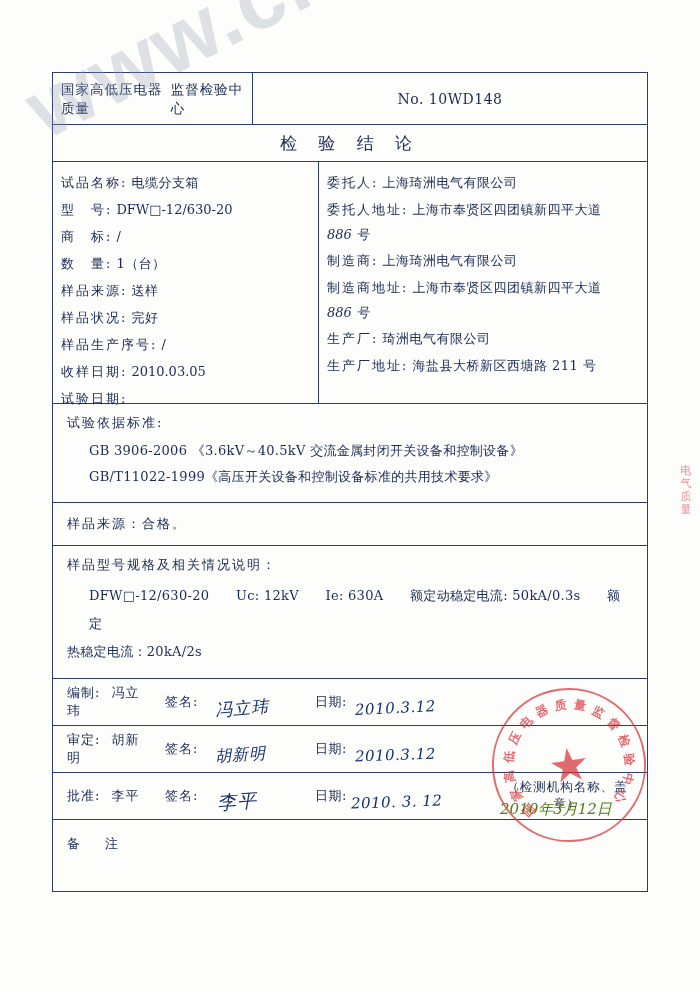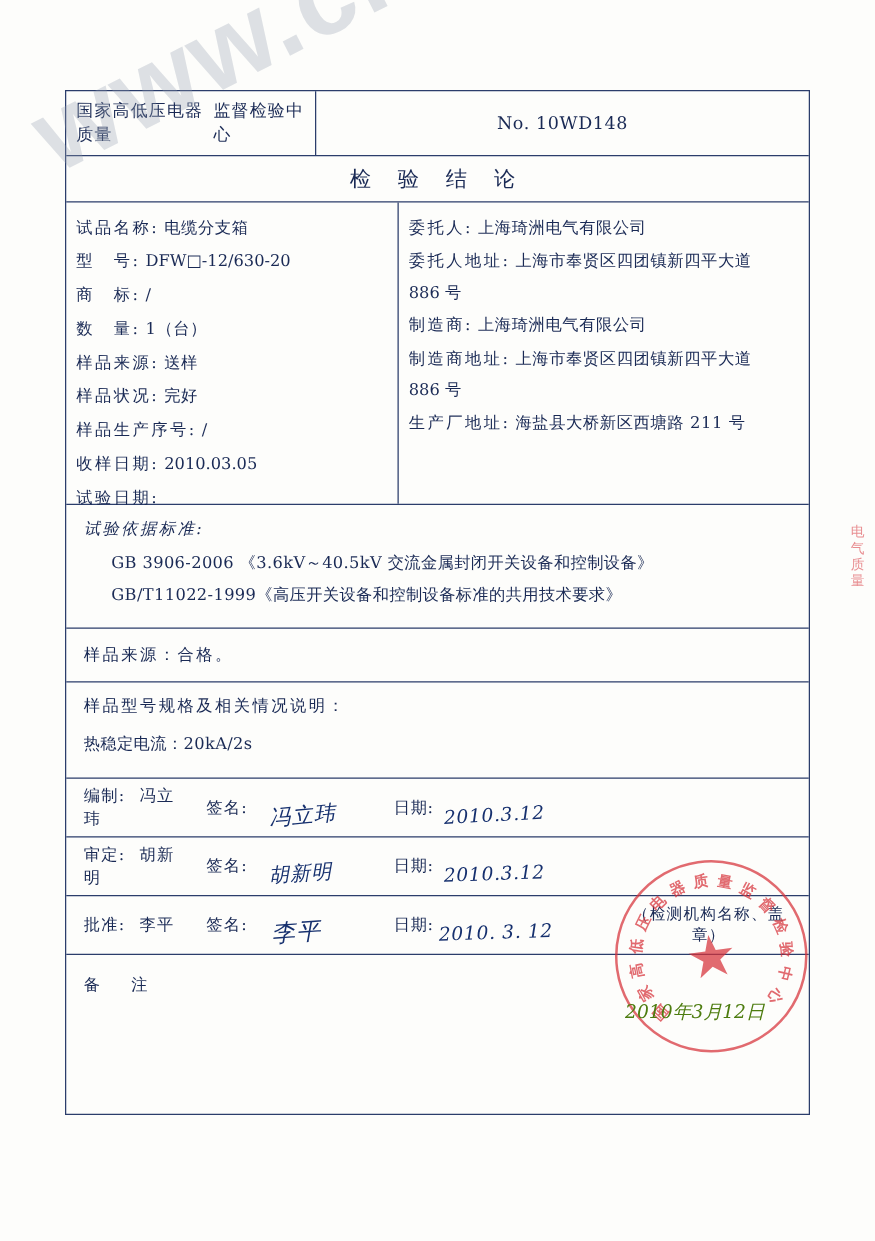--- a/index.html
+++ b/index.html
@@ -68,25 +68,25 @@
     font-size:17px;letter-spacing:8px;}
 
   
   .info{display:flex;height:242px;}
   .info .left{width:266px;box-sizing:border-box;padding:7px 0 0 0;}
   .info .right{flex:1;box-sizing:border-box;padding:7px 0 0 0;}
   .line{display:flex;font-size:13px;line-height:27px;padding:0 8px;white-space:nowrap;}
   .lbl{letter-spacing:2px;}
   .val{margin-left:4px;letter-spacing:.5px;}
   .val.plain{letter-spacing:0;}
-  .center-cont{font-size:13px;line-height:24px;}
+  .center-cont{font-size:13px;line-height:24px;font-style:italic;}
 
   
   .stds{padding:10px 14px 12px 14px;font-size:13px;}
-  .stds .t{letter-spacing:2px;margin-bottom:6px;font-style:italic;}
+  .stds .t{letter-spacing:2px;margin-bottom:6px;}
   .stds .s{margin-left:22px;line-height:26px;letter-spacing:.3px;}
 
   .concl{padding:12px 14px;font-size:13px;letter-spacing:2px;}
 
   .spec{padding:10px 14px 12px 14px;font-size:13px;}
   .spec .t{letter-spacing:2px;margin-bottom:8px;}
   .spec .s{margin-left:22px;line-height:28px;letter-spacing:.3px;}
   .spec .s2{line-height:28px;letter-spacing:.3px;}
 
   
@@ -133,21 +133,21 @@
   }
   .stamp-date{
     position:absolute;left:500px;top:800px;
     font-family:"DejaVu Serif","Liberation Serif",serif;
     font-style:italic;font-size:15px;color:#4d7c0f;
     z-index:10;white-space:nowrap;
   }
 
   
   .edge{
-    position:absolute;right:6px;top:420px;
+    position:absolute;right:6px;top:464px;
     width:16px;height:140px;
     color:#d7323a;font-size:11px;line-height:13px;
     font-family:"Liberation Sans",sans-serif;
     opacity:.55;z-index:6;text-align:center;
   }
 </style>
 </head>
 <body>
 
 <div class="page">
@@ -221,20 +221,24 @@
         <div class="line">
             <span class="lbl">制造商:</span>
             <span class="val">上海琦洲电气有限公司</span>
           </div>
         <div class="line">
             <span class="lbl">制造商地址:</span>
             <span class="val">上海市奉贤区四团镇新四平大道</span>
           </div>
         <div class="line center-cont">886 号</div>
         <div class="line">
+            <span class="lbl">生产厂:</span>
+            <span class="val">琦洲电气有限公司</span>
+          </div>
+        <div class="line">
             <span class="lbl">生产厂地址:</span>
             <span class="val">海盐县大桥新区西塘路 211 号</span>
           </div>
       </div>
     </div>
 
     <div class="row">
       <div class="stds" style="width:100%">
         <div class="t">试验依据标准:</div>
         <div class="s">GB 3906-2006 《3.6kV～40.5kV 交流金属封闭开关设备和控制设备》</div>
@@ -242,20 +246,21 @@
       </div>
     </div>
 
     <div class="row">
       <div class="concl" style="width:100%">样品来源：合格。</div>
     </div>
 
     <div class="row">
       <div class="spec" style="width:100%">
         <div class="t">样品型号规格及相关情况说明：</div>
+        <div class="s">DFW□-12/630-20　　Uc: 12kV　　Ie: 630A　　额定动稳定电流: 50kA/0.3s　　额定</div>
         <div class="s2">热稳定电流：20kA/2s</div>
       </div>
     </div>
 
     <div class="row sig">
       <div class="cell c1">
         <span>编制:</span>
         <span style="margin-left:6px">冯立玮</span>
       </div>
       <div class="cell c2">

